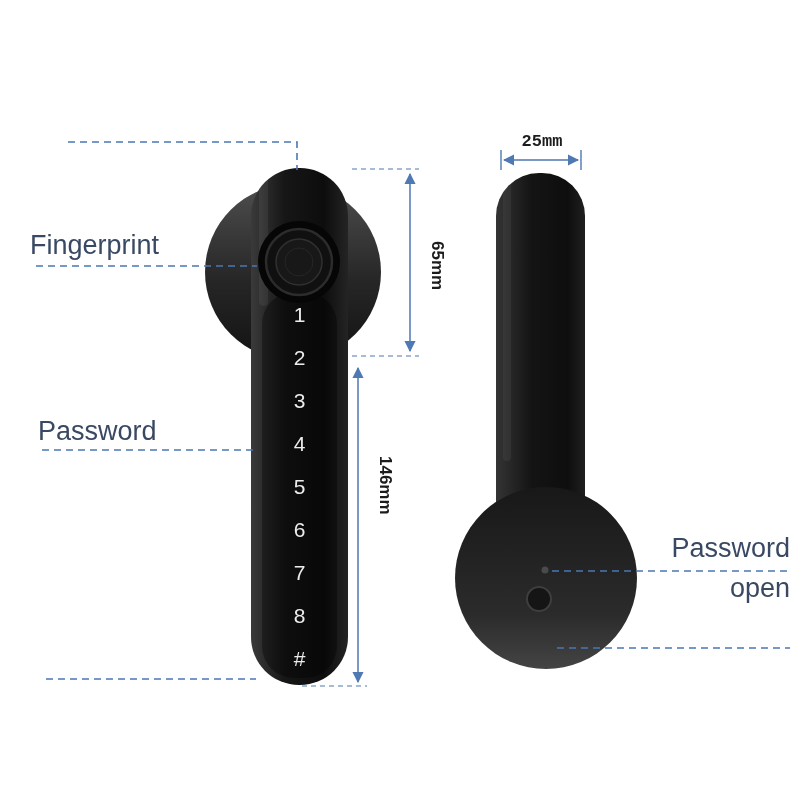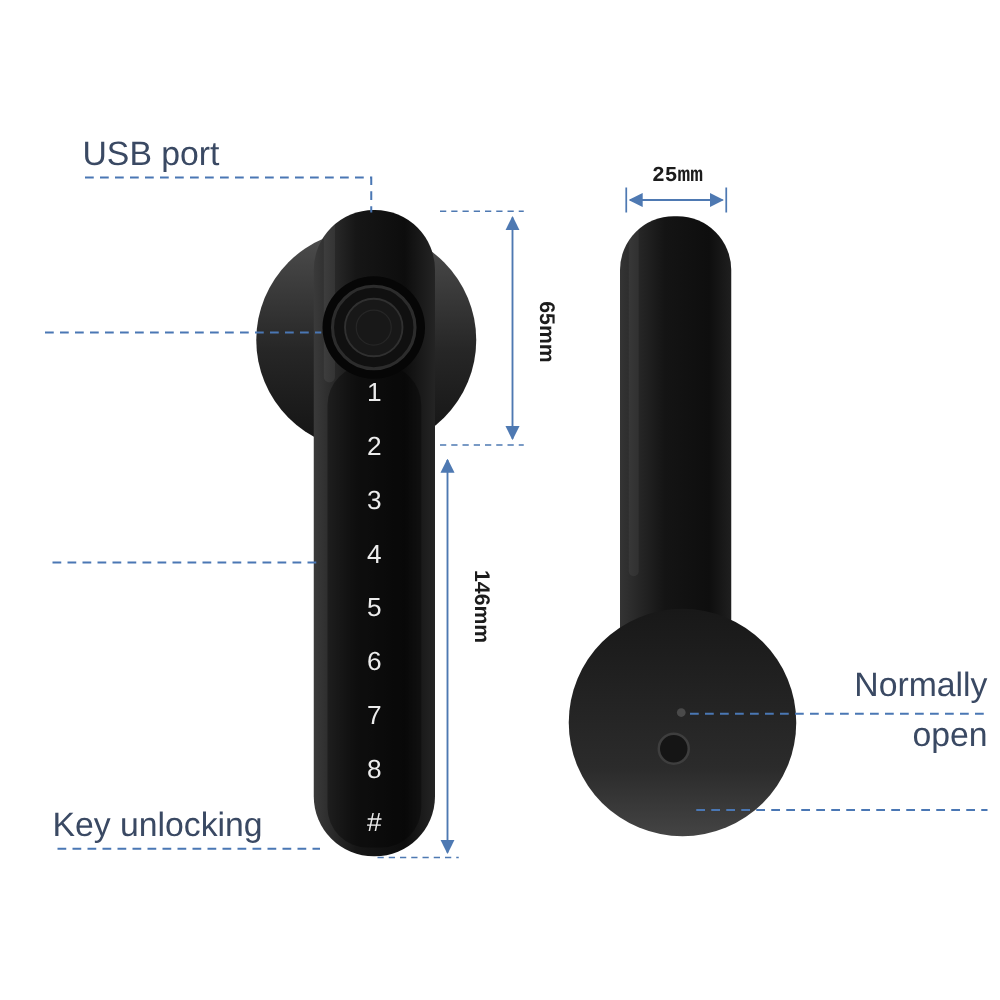--- a/index.html
+++ b/index.html
@@ -122,21 +122,21 @@
   <div class="key" style="top:303px">1</div>
   <div class="key" style="top:346px">2</div>
   <div class="key" style="top:389px">3</div>
   <div class="key" style="top:432px">4</div>
   <div class="key" style="top:475px">5</div>
   <div class="key" style="top:518px">6</div>
   <div class="key" style="top:561px">7</div>
   <div class="key" style="top:604px">8</div>
   <div class="key" style="top:647px">#</div>
 
-  <div class="label" style="left:66px; top:106px">USB port</div>
-  <div class="label" style="left:42px; top:643px">Key unlocking</div>
-  <div class="label right" style="left:652px; top:528px; width:138px">Normally open</div>
+  <div class="label" style="left:30px; top:228px">Fingerprint</div>
+  <div class="label" style="left:38px; top:414px">Password</div>
+  <div class="label right" style="left:652px; top:528px; width:138px">Password open</div>
 
   <div class="dim center" style="left:508px; top:132px; width:68px">25mm</div>
   <div class="dim rot90" style="left:447px; top:241px">65mm</div>
   <div class="dim rot90" style="left:395px; top:456px">146mm</div>
 
 </div>
 
 </body></html>

